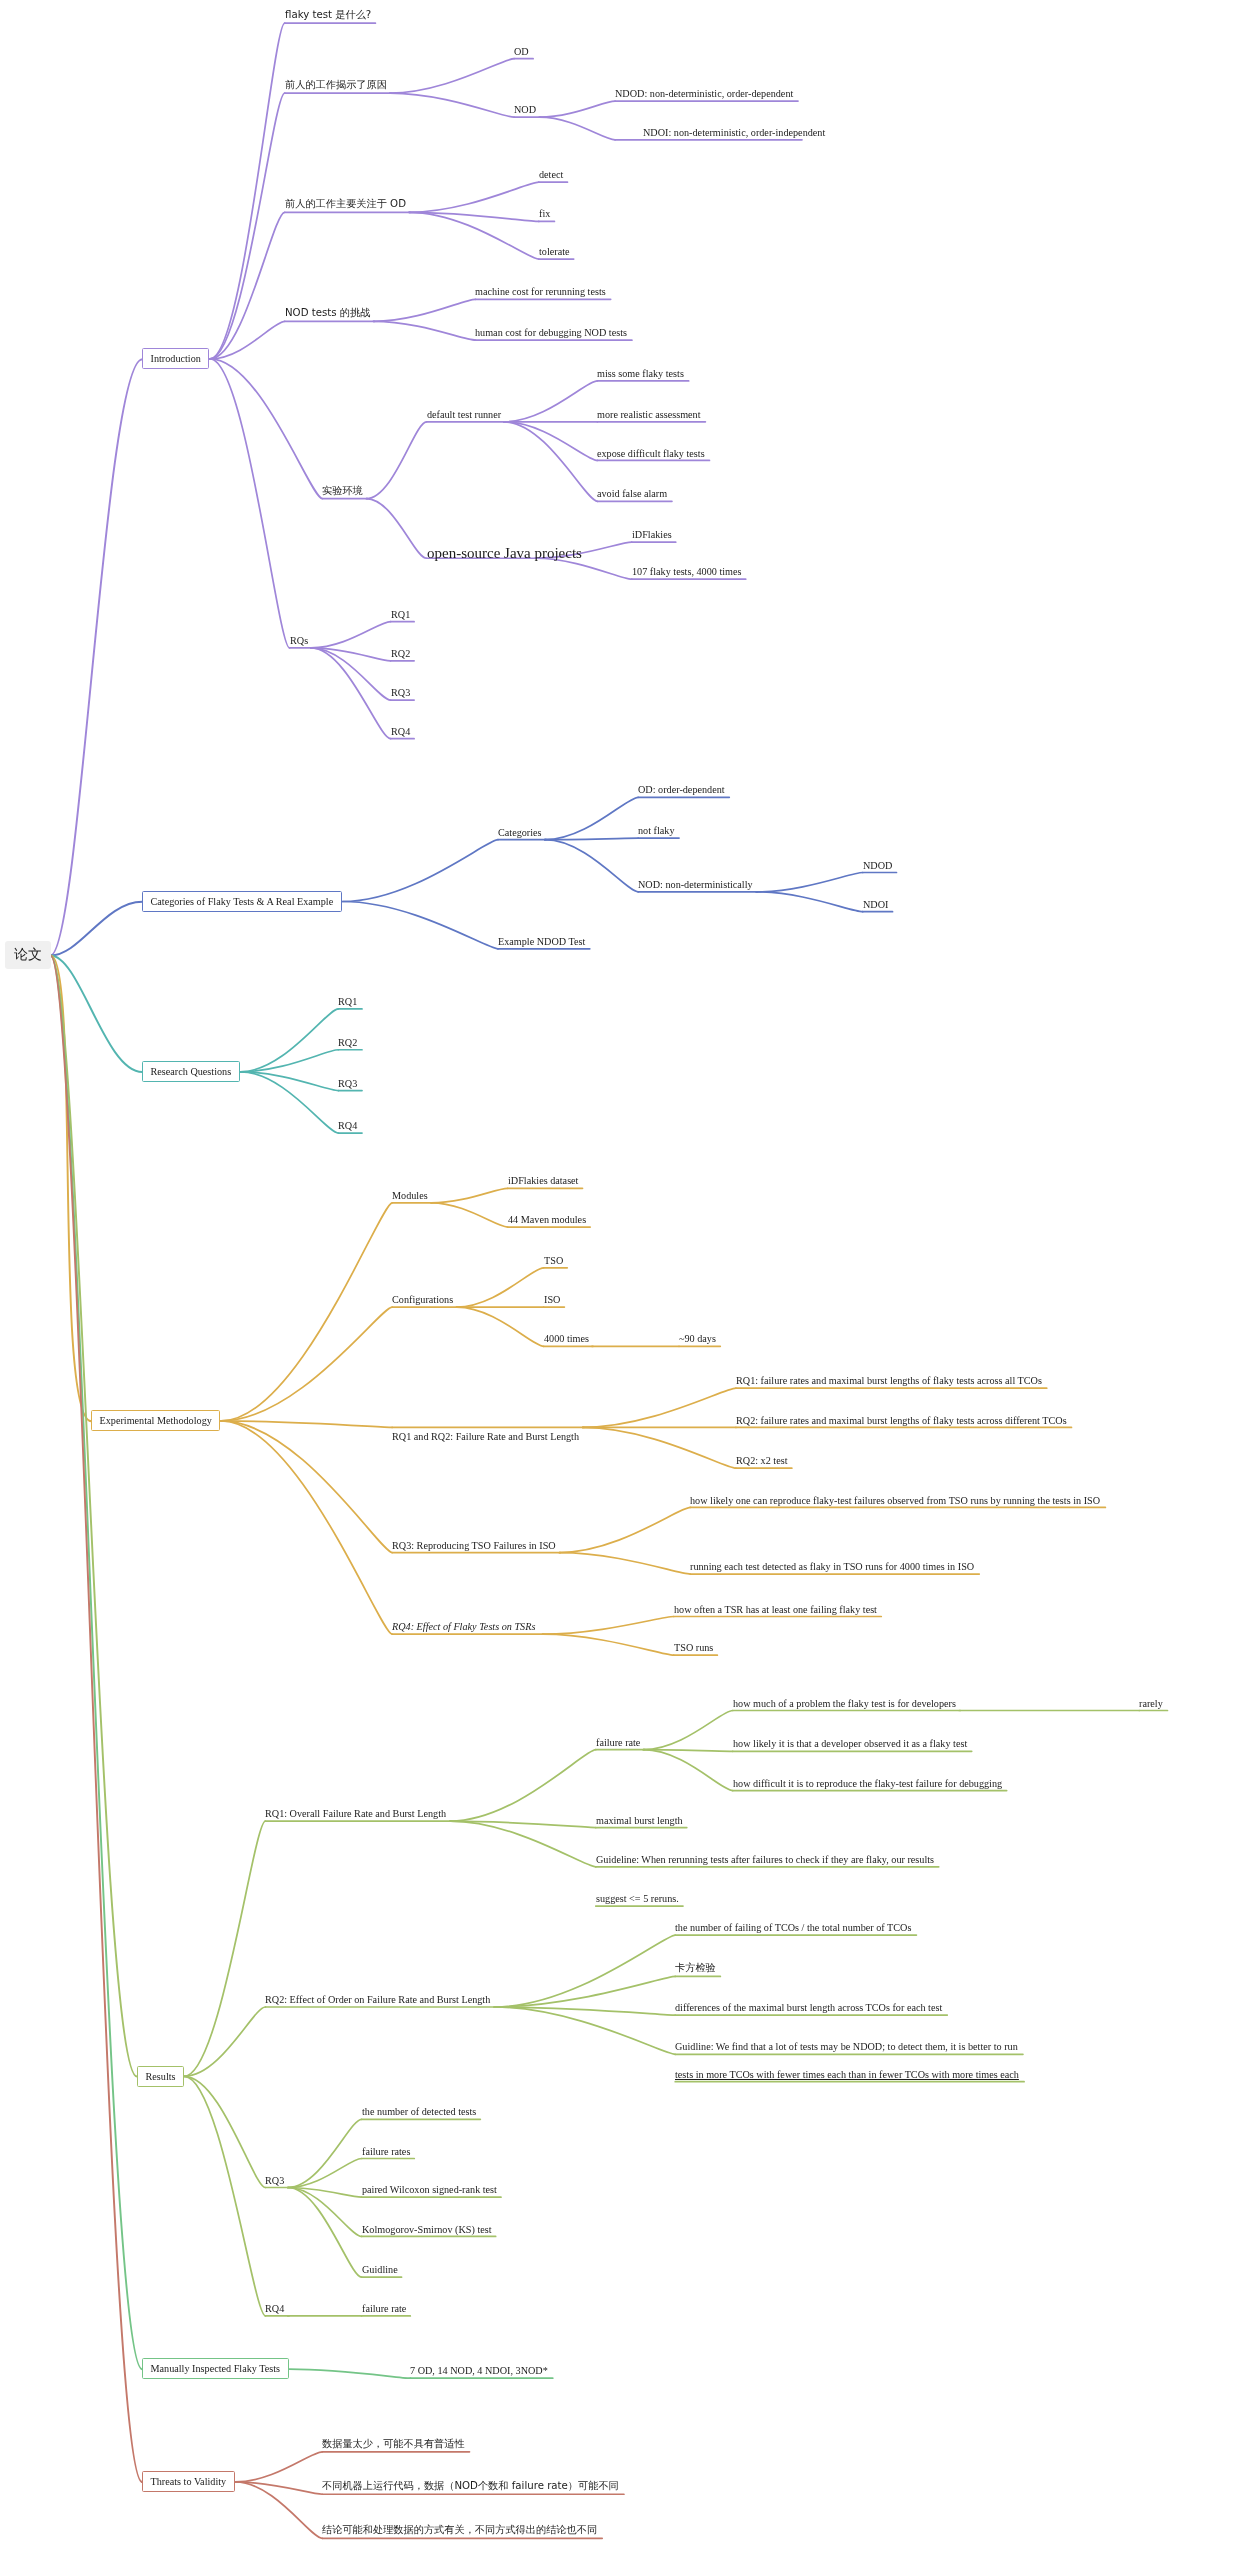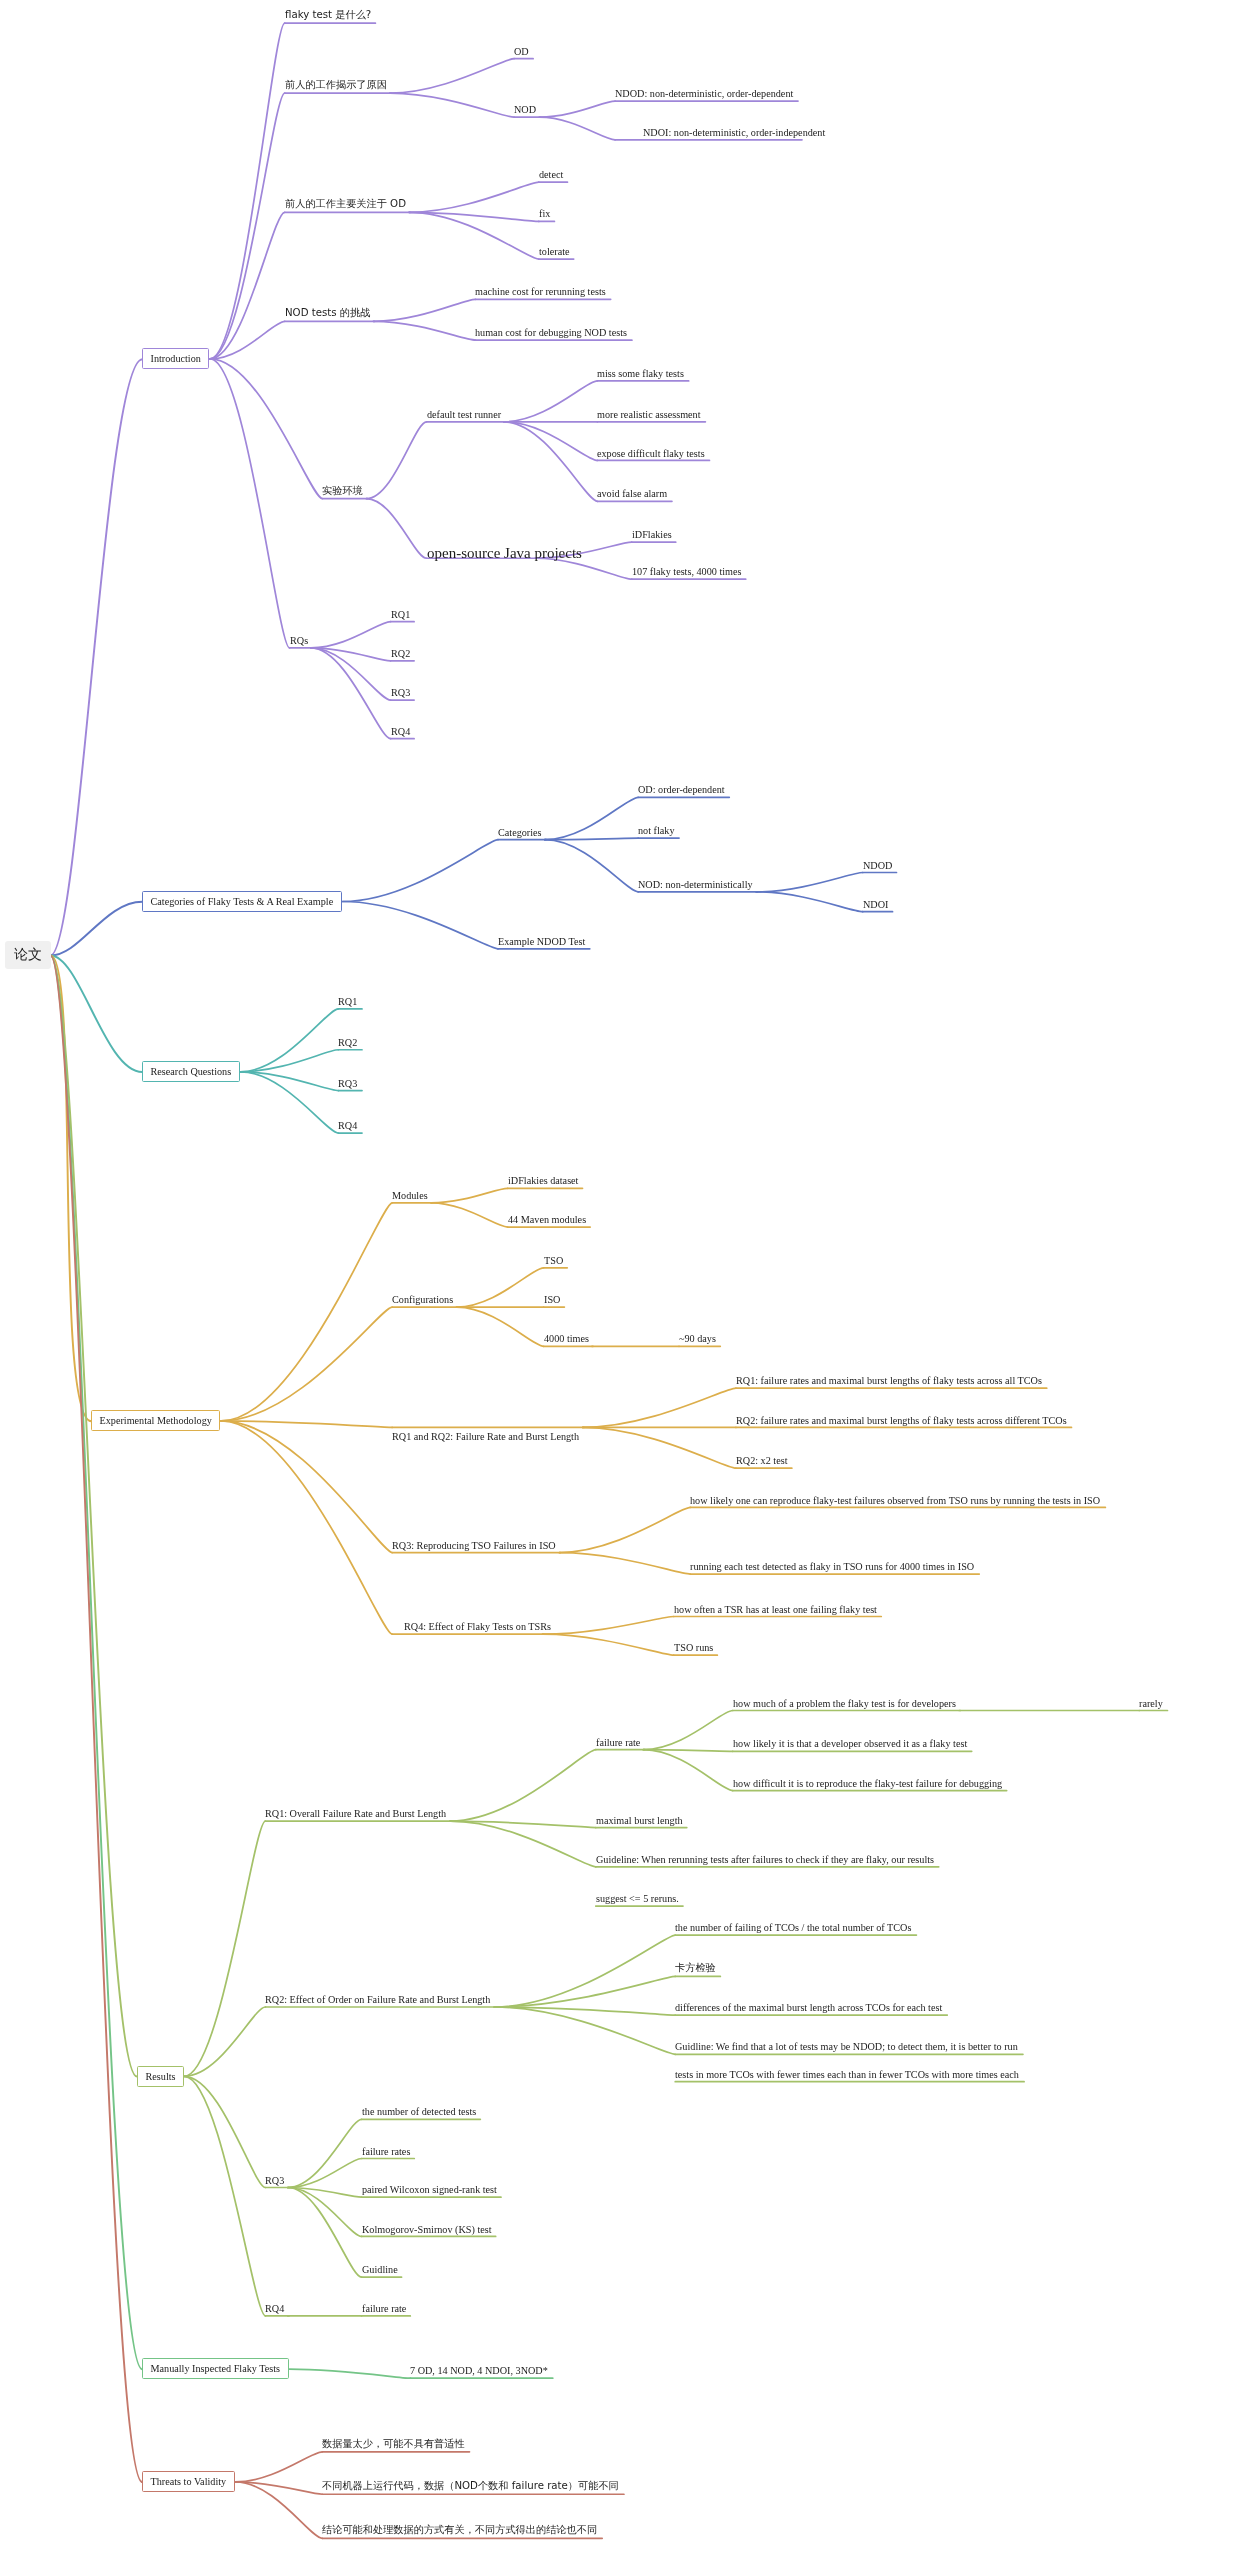--- a/index.html
+++ b/index.html
@@ -245,38 +245,38 @@
     <div class="lbl mix" style="font-size: 10.2px; color: rgb(28, 28, 28); left: 544px; top: 1294px;">ISO</div>
     <div class="lbl mix" style="font-size: 10.2px; color: rgb(28, 28, 28); left: 544px; top: 1333px;">4000 times</div>
     <div class="lbl mix" style="font-size: 10.2px; color: rgb(28, 28, 28); left: 679px; top: 1333px;">~90 days</div>
     <div class="lbl mix" style="font-size: 10.2px; color: rgb(28, 28, 28); left: 392px; top: 1415px; margin-top: 16px;">RQ1 and RQ2: Failure Rate and Burst Length</div>
     <div class="lbl mix" style="font-size: 10.2px; color: rgb(28, 28, 28); left: 736px; top: 1375px;">RQ1: failure rates and maximal burst lengths of  flaky tests across all TCOs</div>
     <div class="lbl mix" style="font-size: 10.2px; color: rgb(28, 28, 28); left: 736px; top: 1415px;">RQ2: failure rates and maximal burst lengths of  flaky tests across different TCOs</div>
     <div class="lbl mix" style="font-size: 10.2px; color: rgb(28, 28, 28); left: 736px; top: 1455px;">RQ2: x2 test</div>
     <div class="lbl mix" style="font-size: 10.2px; color: rgb(28, 28, 28); left: 392px; top: 1540px;">RQ3: Reproducing TSO Failures in ISO</div>
     <div class="lbl mix" style="font-size: 10.2px; color: rgb(28, 28, 28); left: 690px; top: 1495px;">how likely one can reproduce flaky-test failures observed from TSO runs by running the tests in ISO</div>
     <div class="lbl mix" style="font-size: 10.2px; color: rgb(28, 28, 28); left: 690px; top: 1561px;">running each test detected as flaky in TSO runs for 4000 times in ISO</div>
-    <div class="lbl mix" style="font-size: 10.2px; color: rgb(28, 28, 28); left: 404px; top: 1621px;">RQ4: Effect of Flaky Tests on TSRs</div>
+    <div class="lbl mix" style="font-size: 10.2px; color: rgb(28, 28, 28); left: 392px; top: 1621px; font-style: italic;">RQ4: Effect of Flaky Tests on TSRs</div>
     <div class="lbl mix" style="font-size: 10.2px; color: rgb(28, 28, 28); left: 674px; top: 1604px;">how often a TSR has at least one failing flaky test</div>
     <div class="lbl mix" style="font-size: 10.2px; color: rgb(28, 28, 28); left: 674px; top: 1642px;">TSO runs</div>
     <div class="lbl mix" style="font-size: 10.2px; color: rgb(28, 28, 28); left: 265px; top: 1808px;">RQ1: Overall Failure Rate and Burst Length</div>
     <div class="lbl mix" style="font-size: 10.2px; color: rgb(28, 28, 28); left: 596px; top: 1737px;">failure rate</div>
     <div class="lbl mix" style="font-size: 10.2px; color: rgb(28, 28, 28); left: 733px; top: 1698px;">how much of a problem the flaky test is for developers</div>
     <div class="lbl mix" style="font-size: 10.2px; color: rgb(28, 28, 28); left: 1139px; top: 1698px;">rarely</div>
     <div class="lbl mix" style="font-size: 10.2px; color: rgb(28, 28, 28); left: 733px; top: 1738px;">how likely it is that a developer observed it as a flaky test</div>
     <div class="lbl mix" style="font-size: 10.2px; color: rgb(28, 28, 28); left: 733px; top: 1778px;">how difficult it is to reproduce the flaky-test failure for debugging</div>
     <div class="lbl mix" style="font-size: 10.2px; color: rgb(28, 28, 28); left: 596px; top: 1815px;">maximal burst length</div>
     <div class="lbl mix" style="font-size: 10.2px; color: rgb(28, 28, 28); left: 596px; top: 1854px;">Guideline: When rerunning tests after failures to check if they are flaky, our results</div>
     <div class="lbl mix" style="font-size: 10.2px; color: rgb(28, 28, 28); left: 596px; top: 1893px;">suggest &lt;= 5 reruns.</div>
     <div class="lbl mix" style="font-size: 10.2px; color: rgb(28, 28, 28); left: 265px; top: 1994px;">RQ2: Effect of Order on Failure Rate and Burst Length</div>
     <div class="lbl mix" style="font-size: 10.2px; color: rgb(28, 28, 28); left: 675px; top: 1922px;">the number of failing of TCOs / the total number of TCOs</div>
     <div class="lbl cjk" style="font-size: 10.2px; color: rgb(28, 28, 28); left: 675px; top: 1961px;">卡方检验</div>
     <div class="lbl mix" style="font-size: 10.2px; color: rgb(28, 28, 28); left: 675px; top: 2002px;">differences of the maximal burst length across TCOs for each test</div>
     <div class="lbl mix" style="font-size: 10.2px; color: rgb(28, 28, 28); left: 675px; top: 2041px;">Guidline: We find that a lot of tests may be NDOD; to detect them, it is better to run</div>
-    <div class="lbl mix" style="font-size: 10.2px; color: rgb(28, 28, 28); left: 675px; top: 2069px;">tests in more TCOs with fewer times each than in fewer TCOs with more times each</div>
+    <div class="lbl mix" style="font-size: 10.2px; color: rgb(28, 28, 28); left: 675px; top: 2069px; text-decoration: underline;">tests in more TCOs with fewer times each than in fewer TCOs with more times each</div>
     <div class="lbl mix" style="font-size: 10.2px; color: rgb(28, 28, 28); left: 265px; top: 2175px;">RQ3</div>
     <div class="lbl mix" style="font-size: 10.2px; color: rgb(28, 28, 28); left: 362px; top: 2106px;">the number of detected tests</div>
     <div class="lbl mix" style="font-size: 10.2px; color: rgb(28, 28, 28); left: 362px; top: 2146px;">failure rates</div>
     <div class="lbl mix" style="font-size: 10.2px; color: rgb(28, 28, 28); left: 362px; top: 2184px;">paired Wilcoxon signed-rank test</div>
     <div class="lbl mix" style="font-size: 10.2px; color: rgb(28, 28, 28); left: 362px; top: 2224px;">Kolmogorov-Smirnov (KS) test</div>
     <div class="lbl mix" style="font-size: 10.2px; color: rgb(28, 28, 28); left: 362px; top: 2264px;">Guidline</div>
     <div class="lbl mix" style="font-size: 10.2px; color: rgb(28, 28, 28); left: 265px; top: 2303px;">RQ4</div>
     <div class="lbl mix" style="font-size: 10.2px; color: rgb(28, 28, 28); left: 362px; top: 2303px;">failure rate</div>
     <div class="lbl mix" style="font-size: 10.2px; color: rgb(28, 28, 28); left: 410px; top: 2365px;">7 OD, 14 NOD, 4 NDOI, 3NOD*</div>
     <div class="lbl cjk" style="font-size: 10.2px; color: rgb(28, 28, 28); left: 322px; top: 2437px;">数据量太少，可能不具有普适性</div>

